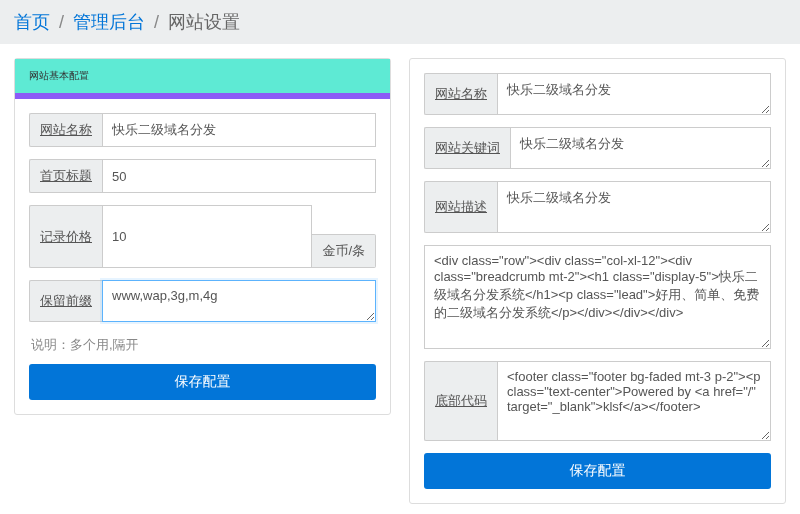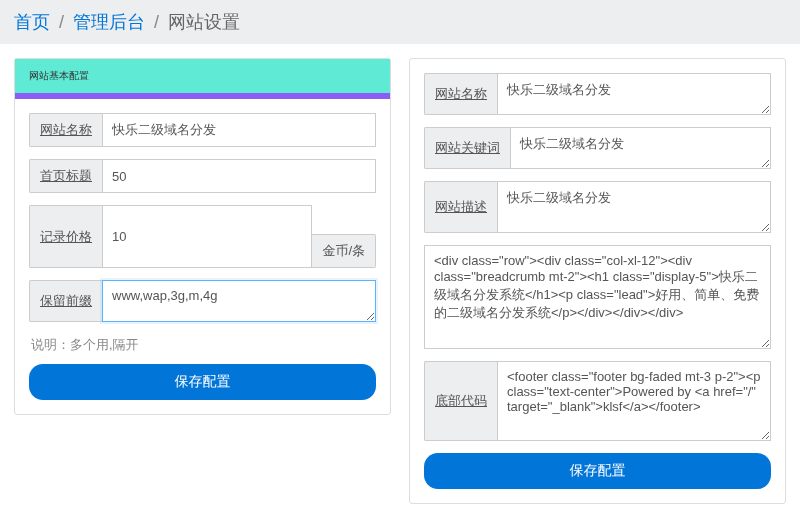--- a/index.html
+++ b/index.html
@@ -64,21 +64,21 @@
   .input-group textarea { resize: vertical; }
   .ta-short { height: 42px; }
   .ta-short2 { height: 52px; }
   .ta-med { height: 104px; }
   .ta-med2 { height: 80px; }
   .input-addon.vlabel { min-width:72px; justify-content:flex-start; }
   .note { color:#888; font-size:13px; padding:2px 0 10px 2px; }
   .btn-primary {
     display:block; width:100%;
     background:#0275d8; color:#fff;
-    border:none; border-radius:14px;
+    border:none; border-radius:3px;
     padding:9px 0; font-size:14px;
     cursor:pointer;
   }
   .focused { border-color:#5cb3fd !important; box-shadow:0 0 0 2px rgba(92,179,253,.15); }
 </style>
 </head>
 <body>
 
 <div class="breadcrumb">
   <a href="#">首页</a>

